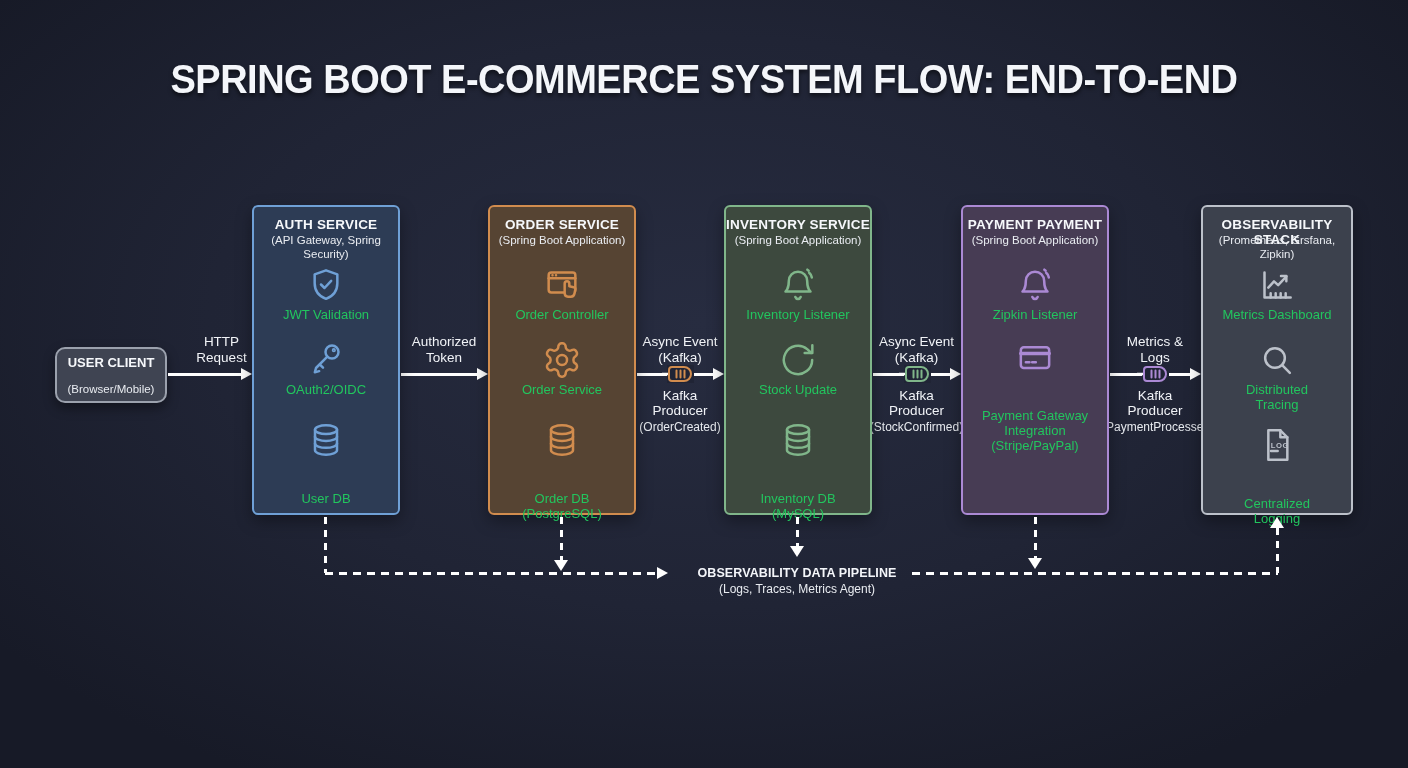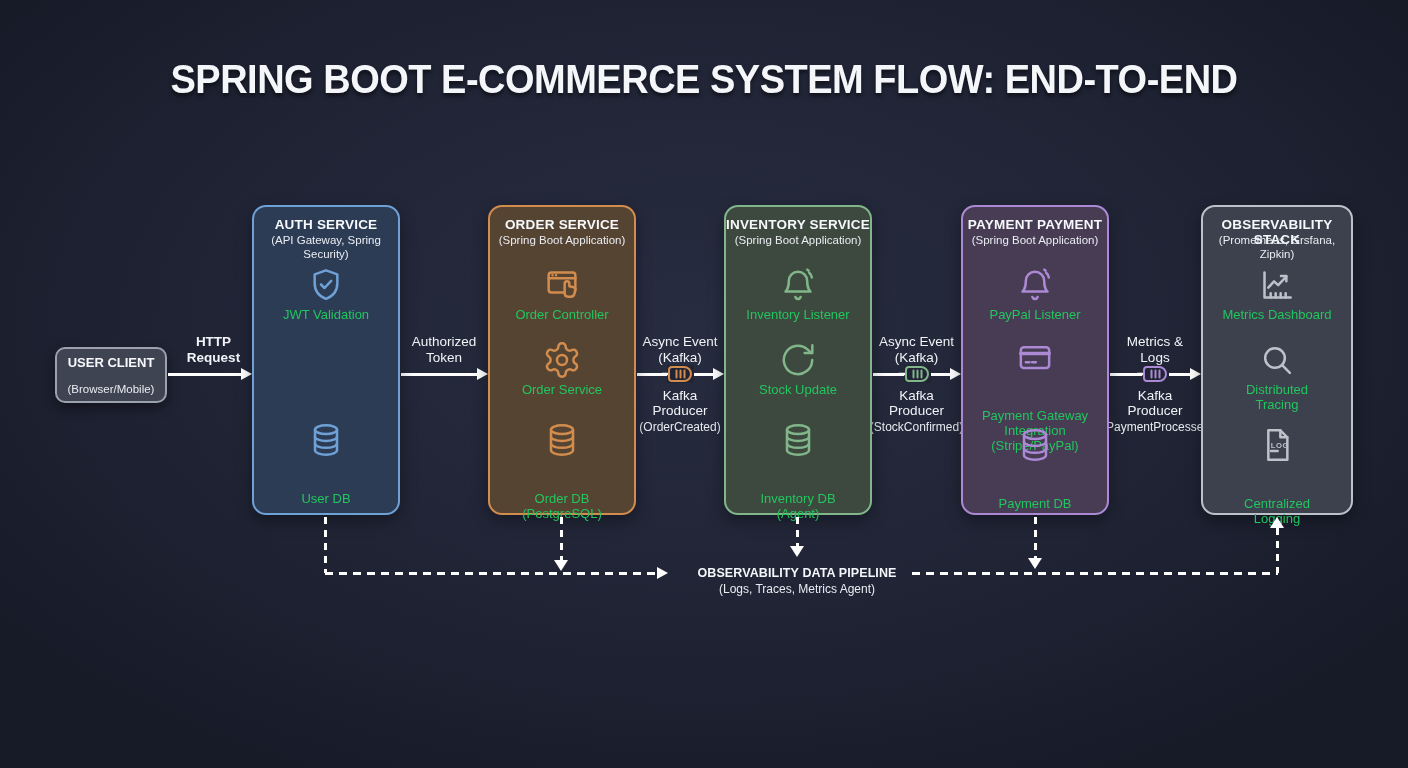--- a/index.html
+++ b/index.html
@@ -16,21 +16,21 @@
   
   .main-title{
     position:absolute;top:58px;left:0;width:100%;
     text-align:center;font-size:38px;font-weight:700;letter-spacing:-0.5px;
     color:#f4f6fa;text-shadow:0 3px 4px rgba(0,0,0,.55);
     transform:scaleY(1.06);
   }
   
   .svc{
     position:absolute;top:205px;width:148px;height:310px;box-sizing:border-box;
-    border:2px solid var(--accent);border-radius:14px;background:var(--fill);
+    border:2px solid var(--accent);border-radius:6px;background:var(--fill);
     box-shadow:0 6px 16px rgba(0,0,0,.35);
   }
   .s0{left:252px;}
   .s1{left:488px;}
   .s2{left:724px;}
   .s3{left:961px;}
   .s4{left:1201px;width:152px;}
   .svc-title{
     position:absolute;top:10px;left:0;right:0;text-align:center;
     font-size:13.5px;font-weight:700;letter-spacing:.2px;color:#f6f8fb;
@@ -96,21 +96,21 @@
 
 <div id="stage">
 
   <div class="main-title">SPRING BOOT E-COMMERCE SYSTEM FLOW: END-TO-END</div>
 
   <div class="user-client">
     <div class="uc-title">USER CLIENT</div>
     <div class="uc-sub">(Browser/Mobile)</div>
   </div>
 
-  <div class="conn-label" style="left:171px;width:85px;font-weight:bold;">HTTP
+  <div class="conn-label" style="left:179px;width:85px;">HTTP
 Request</div>
   <div class="aline" style="left:168px;width:73px;"></div>
   <div class="ahead" style="left:241px;"></div>
 
   <div class="conn-label" style="left:400px;width:88px;">Authorized
 Token</div>
   <div class="aline" style="left:401px;width:76px;"></div>
   <div class="ahead" style="left:477px;"></div>
 
   <div class="conn-label" style="left:636px;width:88px;">Async Event
@@ -167,20 +167,30 @@
 Security)</div>
     <div class="item item-1">
       <span class="icon">
         <svg viewBox="0 0 24 24">
             <path d="M12 3.2l6.8 2.4v5.3c0 4.6-2.9 7.9-6.8 9.4-3.9-1.5-6.8-4.8-6.8-9.4V5.6z"></path>
             <path d="M9 11.7l2.1 2.1 4-4.3"></path>
           </svg>
       </span>
       <span class="item-label">JWT Validation</span>
     </div>
+    <div class="item item-2">
+      <span class="icon">
+        <svg viewBox="0 0 24 24">
+            <circle cx="15.6" cy="7.2" r="3.9"></circle>
+            <circle cx="16.7" cy="6.1" r="0.5"></circle>
+            <path d="M12.8 10L6 16.8M8.2 14.6l2 2M6 16.8l-0.7 2.6 2.6-0.7"></path>
+          </svg>
+      </span>
+      <span class="item-label">OAuth2/OIDC</span>
+    </div>
     <div class="item item-3">
       <span class="icon">
         <svg viewBox="0 0 24 24">
             <ellipse cx="12" cy="5.8" rx="6.6" ry="2.6"></ellipse>
             <path d="M5.4 5.8v12.4c0 1.4 3 2.6 6.6 2.6s6.6-1.2 6.6-2.6V5.8"></path>
             <path d="M5.4 10c0 1.4 3 2.6 6.6 2.6s6.6-1.2 6.6-2.6M5.4 14.1c0 1.4 3 2.6 6.6 2.6s6.6-1.2 6.6-2.6"></path>
           </svg>
       </span>
       <span class="item-label">User DB</span>
     </div>
@@ -246,59 +256,49 @@
     </div>
     <div class="item item-3">
       <span class="icon">
         <svg viewBox="0 0 24 24">
             <ellipse cx="12" cy="5.8" rx="6.6" ry="2.6"></ellipse>
             <path d="M5.4 5.8v12.4c0 1.4 3 2.6 6.6 2.6s6.6-1.2 6.6-2.6V5.8"></path>
             <path d="M5.4 10c0 1.4 3 2.6 6.6 2.6s6.6-1.2 6.6-2.6M5.4 14.1c0 1.4 3 2.6 6.6 2.6s6.6-1.2 6.6-2.6"></path>
           </svg>
       </span>
       <span class="item-label">Inventory DB
-(Agent)</span>
+(MySQL)</span>
     </div>
   </div>
 
   <div class="svc s3" style="--accent: #ab89d4; --fill: #473c54;">
     <div class="svc-title">PAYMENT PAYMENT</div>
     <div class="svc-sub">(Spring Boot Application)</div>
     <div class="item item-1">
       <span class="icon">
         <svg viewBox="0 0 24 24">
             <path d="M17.5 9.5a5.5 5.5 0 0 0-11 0c0 5-2 6.4-2 6.4h15s-2-1.4-2-6.4z"></path>
             <path d="M10.4 19.2a1.7 1.7 0 0 0 3.2 0"></path>
             <path d="M18.7 4.7a4.5 4.5 0 0 1 1.6 2.8M17.6 2.8c.3.2.5.4.8.6"></path>
           </svg>
       </span>
-      <span class="item-label">PayPal Listener</span>
+      <span class="item-label">Zipkin Listener</span>
     </div>
     <div class="item item-2" style="top:136px;gap:36px;">
       <span class="icon" style="height:30px;">
           <svg viewBox="0 0 24 18" style="height:30px;">
             <rect x="3.5" y="2.5" width="17" height="12.5" rx="1.8"></rect>
             <path d="M3.5 6.3h17" stroke-width="2.2"></path>
             <path d="M6.5 11.5h2.2M10.3 11.5h2.2"></path>
           </svg>
       </span>
       <span class="item-label">Payment Gateway
 Integration
 (Stripe/PayPal)</span>
     </div>
-    <div class="item item-3" style="top:218px;">
-      <span class="icon">
-        <svg viewBox="0 0 24 24">
-            <ellipse cx="12" cy="5.8" rx="6.6" ry="2.6"></ellipse>
-            <path d="M5.4 5.8v12.4c0 1.4 3 2.6 6.6 2.6s6.6-1.2 6.6-2.6V5.8"></path>
-            <path d="M5.4 10c0 1.4 3 2.6 6.6 2.6s6.6-1.2 6.6-2.6M5.4 14.1c0 1.4 3 2.6 6.6 2.6s6.6-1.2 6.6-2.6"></path>
-          </svg>
-      </span>
-      <span class="item-label">Payment DB</span>
-    </div>
   </div>
 
   <div class="svc s4" style="--accent: #bcc1ca; --fill: #3c414d;">
     <div class="svc-title">OBSERVABILITY STACK</div>
     <div class="svc-sub">(Prometheus, Grsfana,
 Zipkin)</div>
     <div class="item item-1">
       <span class="icon">
         <svg viewBox="0 0 24 24">
             <path d="M4.5 4.5v15h15.7"></path>

